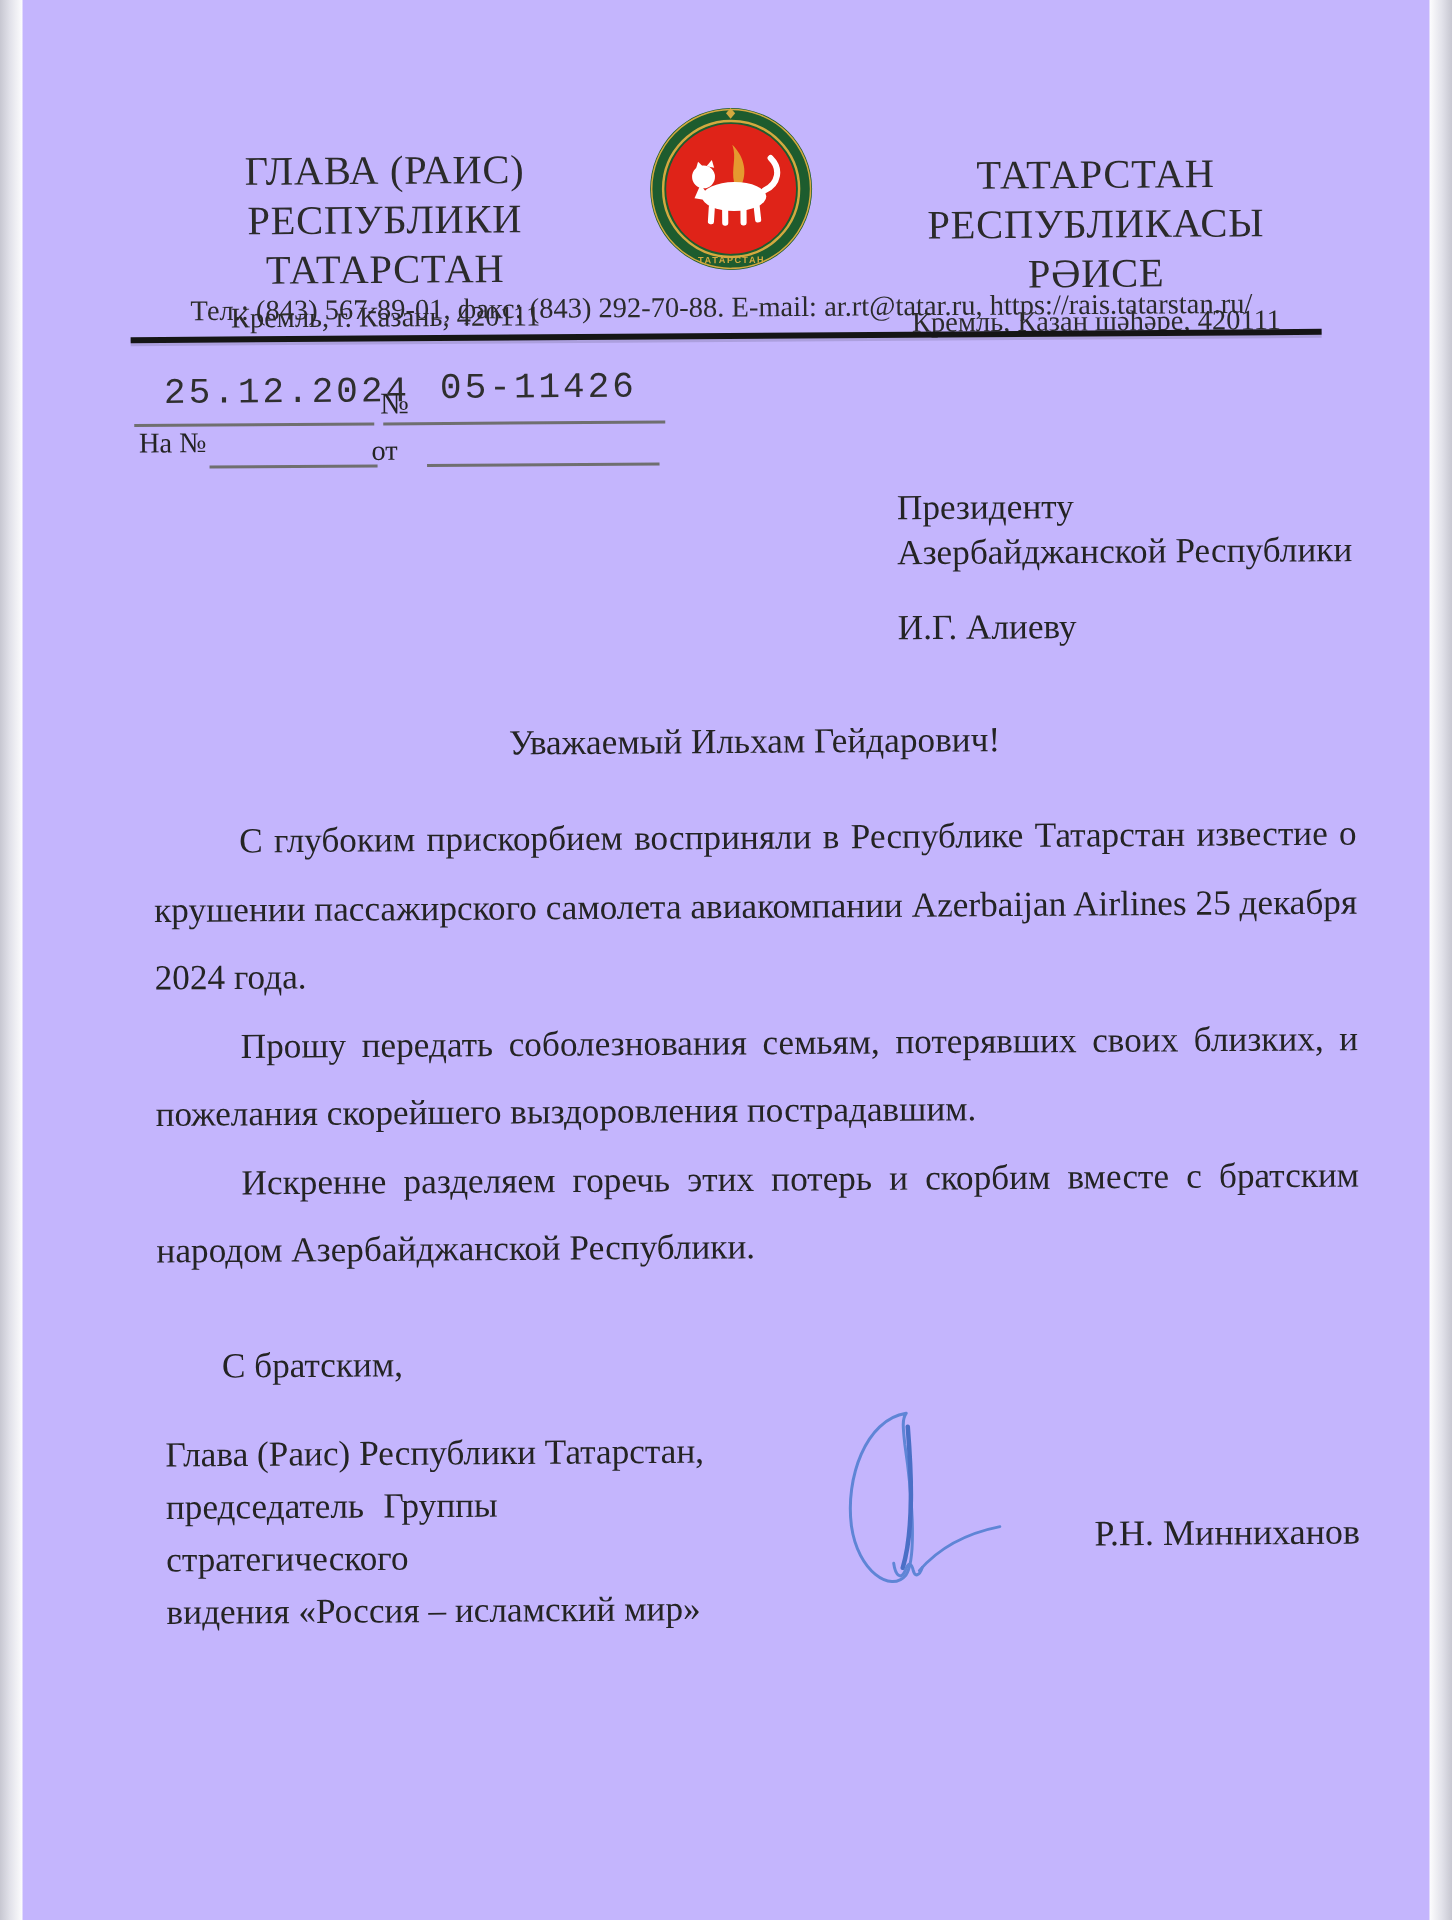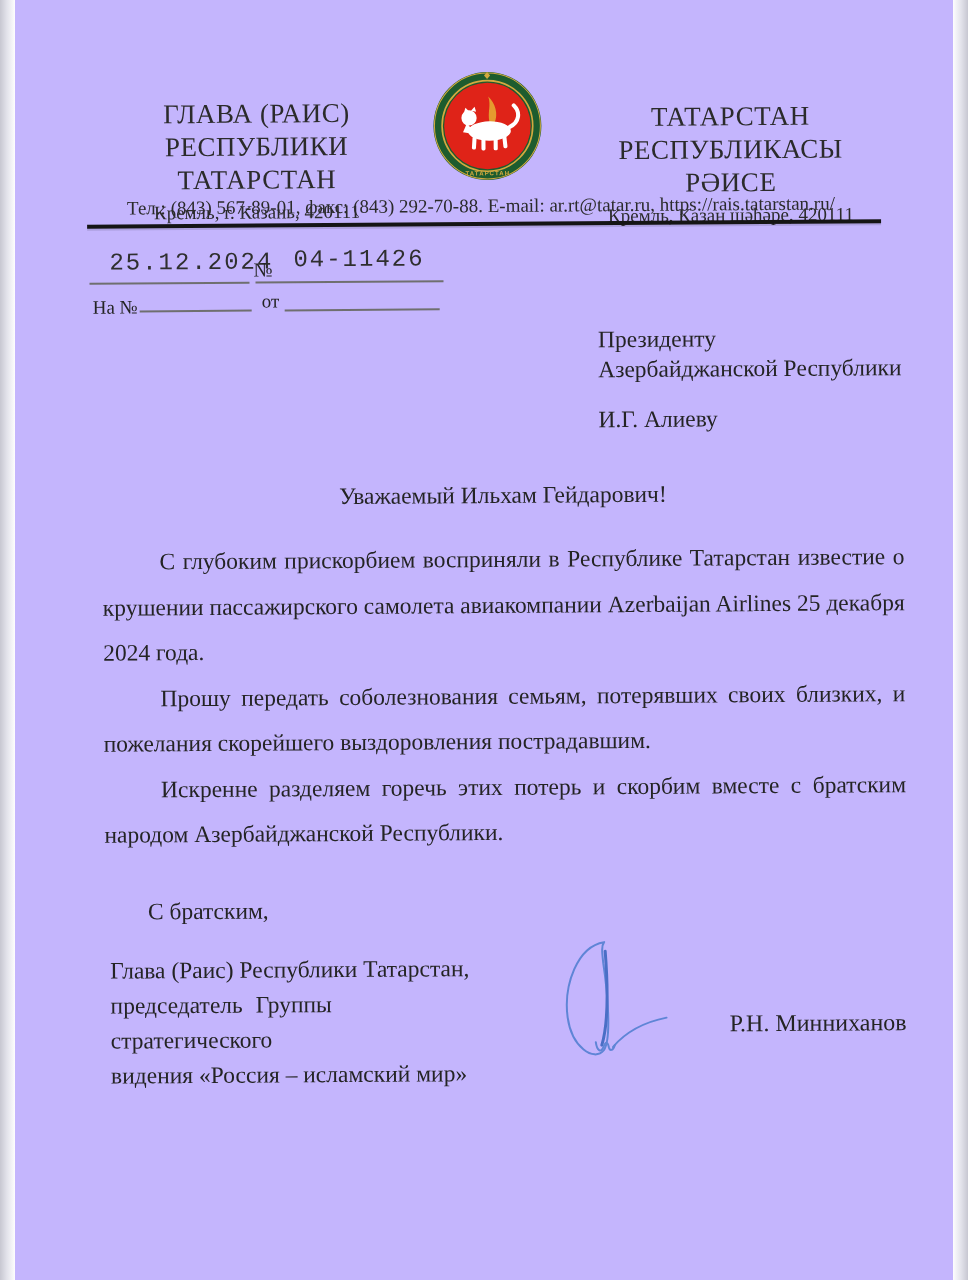--- a/index.html
+++ b/index.html
@@ -25,22 +25,22 @@
   .rule{position:absolute;left:90px;top:222px;width:794px;height:4px;background:#151515;box-shadow:0 2px 0 rgba(0,0,0,.12);}
 
   
   .mono{font-family:"Liberation Mono","DejaVu Sans Mono",monospace;color:#2f2f2f;}
   .req-date{position:absolute;left:112px;top:247px;font-size:24px;letter-spacing:2px;}
   .req-nosign{position:absolute;left:256px;top:257px;font-size:20px;}
   .req-number{position:absolute;left:296px;top:245px;font-size:24px;letter-spacing:2px;}
   .uline{position:absolute;height:2px;background:#6f6f6f;}
   .u1{left:92px;top:280px;width:160px;}
   .u2{left:258px;top:280px;width:188px;}
-  .req-reply{position:absolute;left:95px;top:294px;font-size:19px;}
-  .req-from{position:absolute;left:264px;top:289px;font-size:19px;}
+  .req-reply{position:absolute;left:95px;top:283px;font-size:19px;}
+  .req-from{position:absolute;left:250px;top:289px;font-size:19px;}
   .u3{left:142px;top:308px;width:112px;height:1.5px;}
   .u4{left:287px;top:308px;width:155px;height:1.5px;}
 
   
   .recipient{position:absolute;left:600px;top:325px;font-size:23.5px;line-height:30px;}
   .recipient .addr-name{margin-top:20px;}
 
   .salutation{position:absolute;left:103px;top:482px;width:802px;text-align:center;font-size:23.5px;}
 
   .body-text{position:absolute;left:103px;top:537px;width:802px;font-size:23.5px;line-height:45.5px;text-align:justify;}
@@ -97,21 +97,21 @@
       <div class="name">ТАТАРСТАН РЕСПУБЛИКАСЫ</div>
       <div class="name">РӘИСЕ</div>
       <div class="sub">Кремль, Казан шәһәре, 420111</div>
     </div>
 
     <div class="contact">Тел.: (843) 567-89-01, факс: (843) 292-70-88. E-mail: ar.rt@tatar.ru, https://rais.tatarstan.ru/</div>
     <div class="rule"></div>
 
     <div class="req-date mono">25.12.2024</div>
     <div class="req-nosign">№</div>
-    <div class="req-number mono">04-11426</div>
+    <div class="req-number mono">05-11426</div>
     <div class="uline u1"></div>
     <div class="uline u2"></div>
     <div class="req-reply">На №</div>
     <div class="req-from">от</div>
     <div class="uline u3"></div>
     <div class="uline u4"></div>
 
     <div class="recipient">
       <div>Президенту</div>
       <div>Азербайджанской Республики</div>

